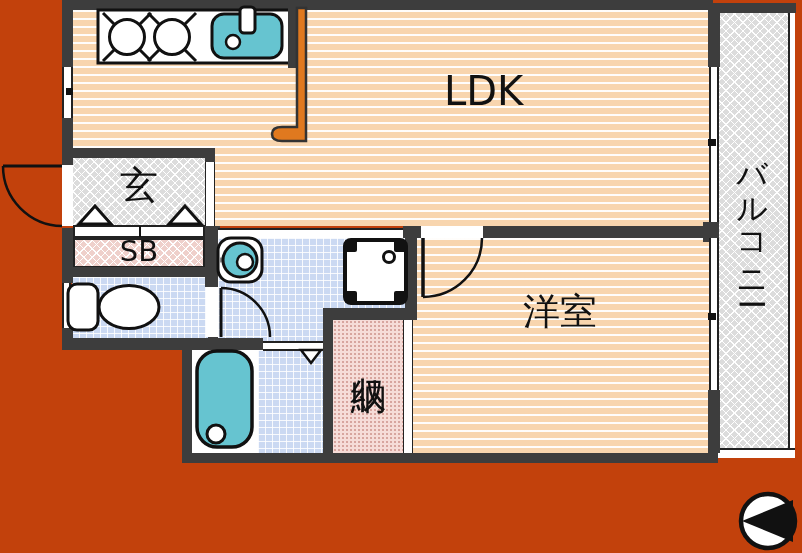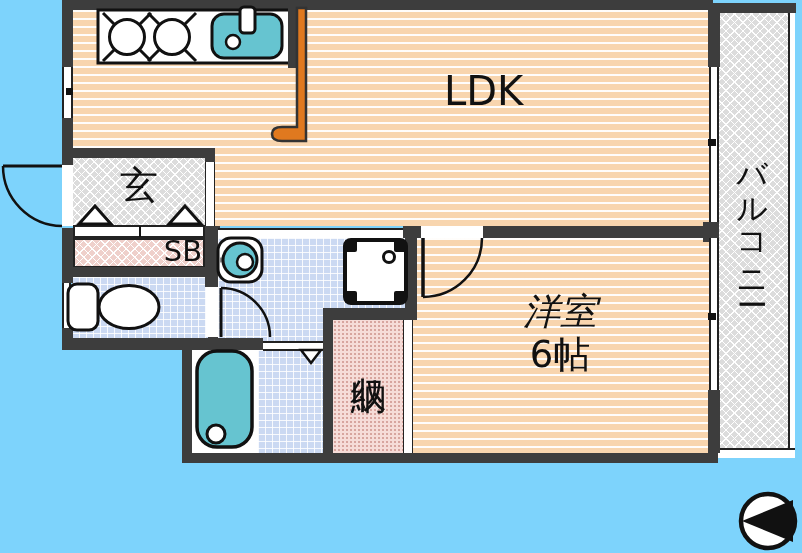--- a/index.html
+++ b/index.html
@@ -1,16 +1,16 @@
 <!DOCTYPE html>
 <html><head>
 <meta charset="utf-8">
 <style>
   html,body{margin:0;padding:0;background:#fff;}
-  #stage{position:relative;width:802px;height:553px;background:#7dd3fc;overflow:hidden;
+  #stage{position:relative;width:802px;height:553px;background:#c2410c;overflow:hidden;
          font-family:"DejaVu Sans",sans-serif;}
   .abs{position:absolute;box-sizing:border-box;}
   .wall{position:absolute;background:#3D3D3D;box-sizing:border-box;}
   .peach{background-color:#F8D5AE;
          background-image:repeating-linear-gradient(to bottom,rgba(255,255,255,.95) 0 2px,transparent 2px 8px);}
   .tile{background-color:#CBD9F2;
         background-image:repeating-linear-gradient(to right,rgba(255,255,255,.85) 0 1px,transparent 1px 7px),
                          repeating-linear-gradient(to bottom,rgba(255,255,255,.85) 0 1px,transparent 1px 7px);}
   .hatchg{background-color:#DCDCDC;
           background-image:repeating-linear-gradient(45deg,#fff 0 1px,transparent 1px 6px),
@@ -166,21 +166,20 @@
     <g>
       <circle cx="768" cy="521" r="27" fill="#fff" stroke="#111" stroke-width="4.5"></circle>
       <polygon points="742,521 793,500 793,542" fill="#111"></polygon>
     </g>
   </svg>
 
   <div class="label" style="left:444px;top:68px;font-size:40px;">
     <span style="display:block;">LDK</span>
   </div>
   <div class="label" style="left:500px;top:291px;width:120px;text-align:center;font-size:37px;">
-    <span style="display:block;font-style:italic;">洋室</span>
-    <span style="display:block;">6帖</span>
+    <span style="display:block;">洋室</span>
   </div>
   <div class="label" style="left:120px;top:164px;font-size:38px;">玄</div>
-  <div class="label" style="left:73px;top:235px;width:132px;text-align:center;font-size:29px;padding-left:44px;">SB</div>
+  <div class="label" style="left:73px;top:235px;width:132px;text-align:center;font-size:29px;">SB</div>
   <div class="label vtext" style="left:348px;top:348px;font-size:36px;letter-spacing:3px;">収納</div>
   <div class="label vtext" style="left:734px;top:140px;font-size:31px;letter-spacing:2px;">バルコニー</div>
 
 </div>
 
 </body></html>

